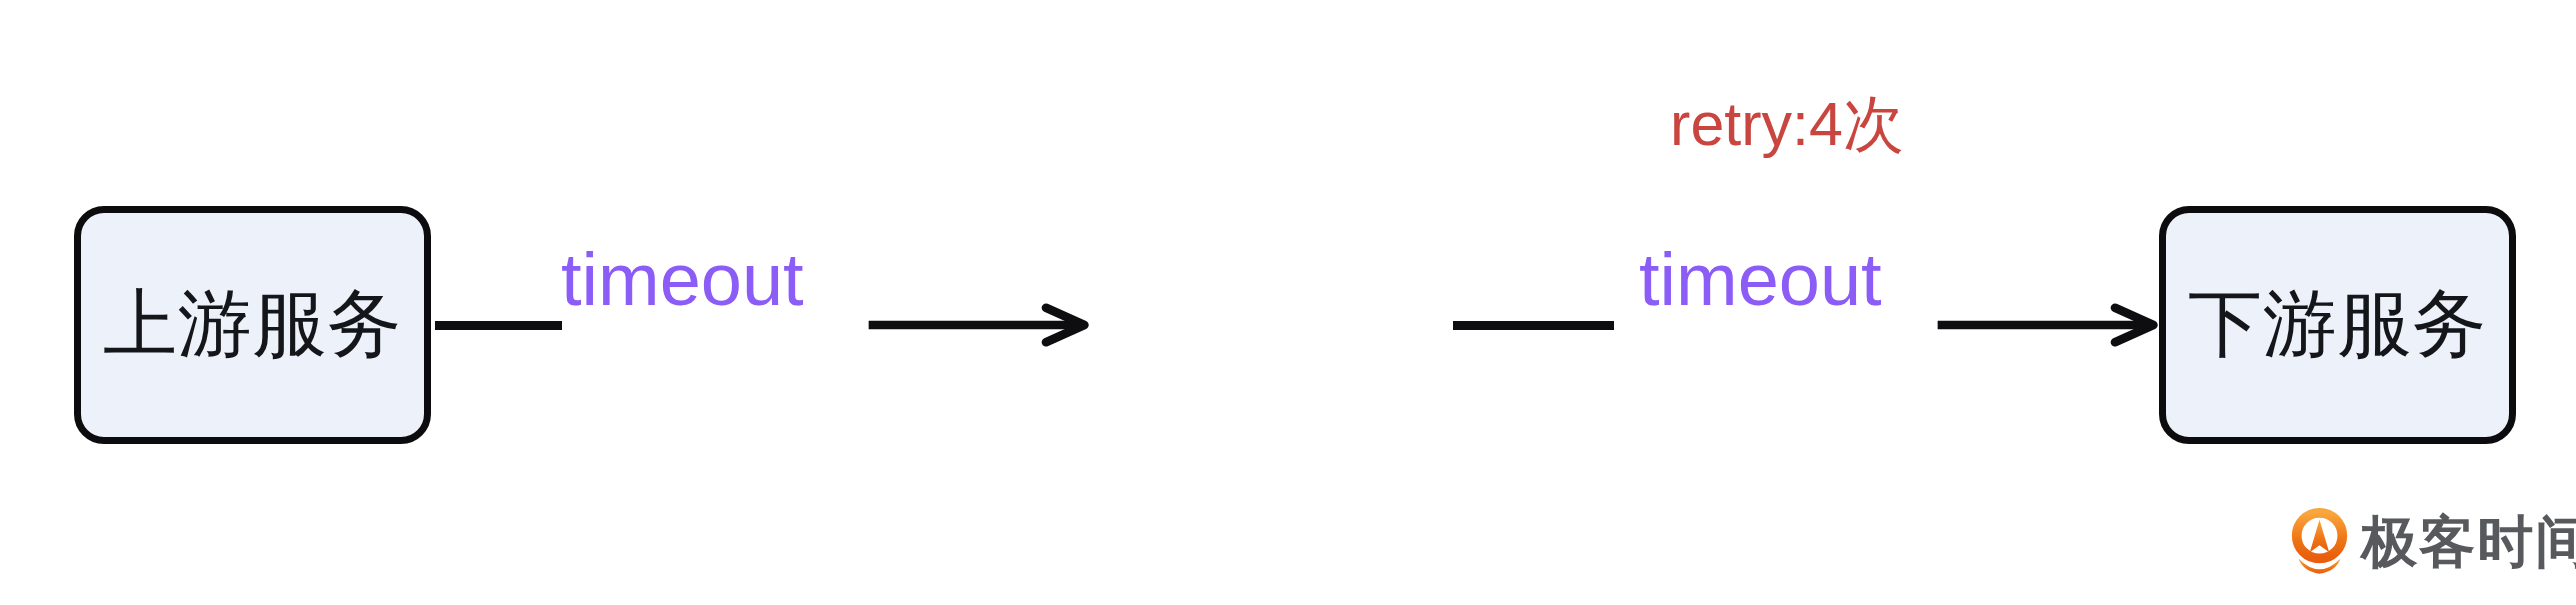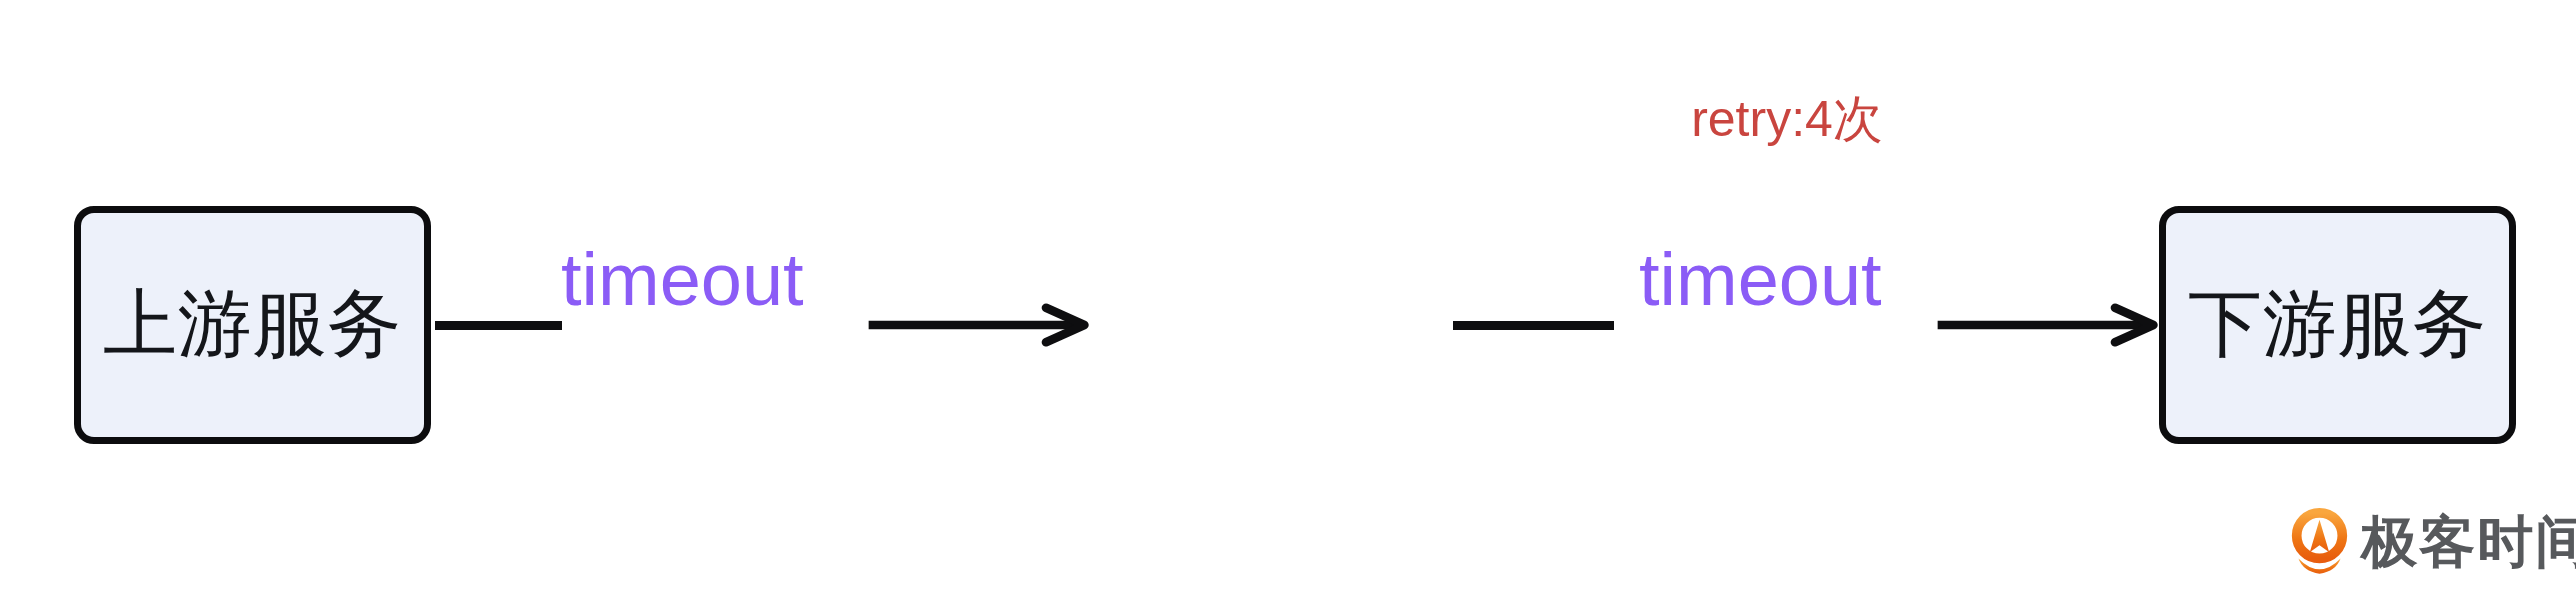--- a/index.html
+++ b/index.html
@@ -12,21 +12,21 @@
     font-family: "Liberation Sans", sans-serif;
   }
   .node {
     position: absolute;
     top: 206px;
     width: 357px;
     height: 238px;
     box-sizing: border-box;
     background: #edf1fa;
     border: 7.3px solid #0c0c0e;
-    border-radius: 20px;
+    border-radius: 30px;
     display: flex;
     align-items: center;
     justify-content: center;
     font-size: 74px;
     font-weight: 500;
     color: #14161a;
     letter-spacing: 0.7px;
     white-space: nowrap;
   }
   .stub {
@@ -43,21 +43,21 @@
     font-size: 74px;
     line-height: 1.42;
     color: #8b5cf6;
     white-space: nowrap;
   }
   .annotation {
     position: absolute;
     top: 94px;
     width: 370px;
     text-align: center;
-    font-size: 50px;
+    font-size: 61px;
     line-height: 1.0;
     color: #c9453f;
     white-space: nowrap;
   }
   .arrow-svg { position: absolute; top: 303px; width: 225px; height: 44px; }
   .logo {
     position: absolute;
     left: 2291px;
     top: 506px;
     height: 73px;

